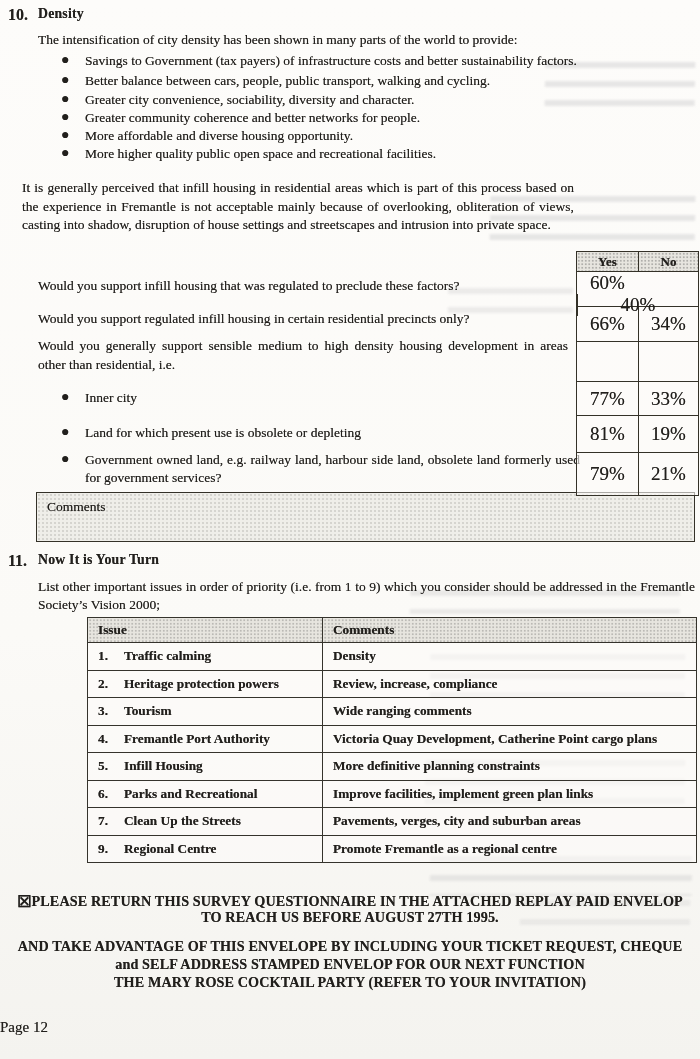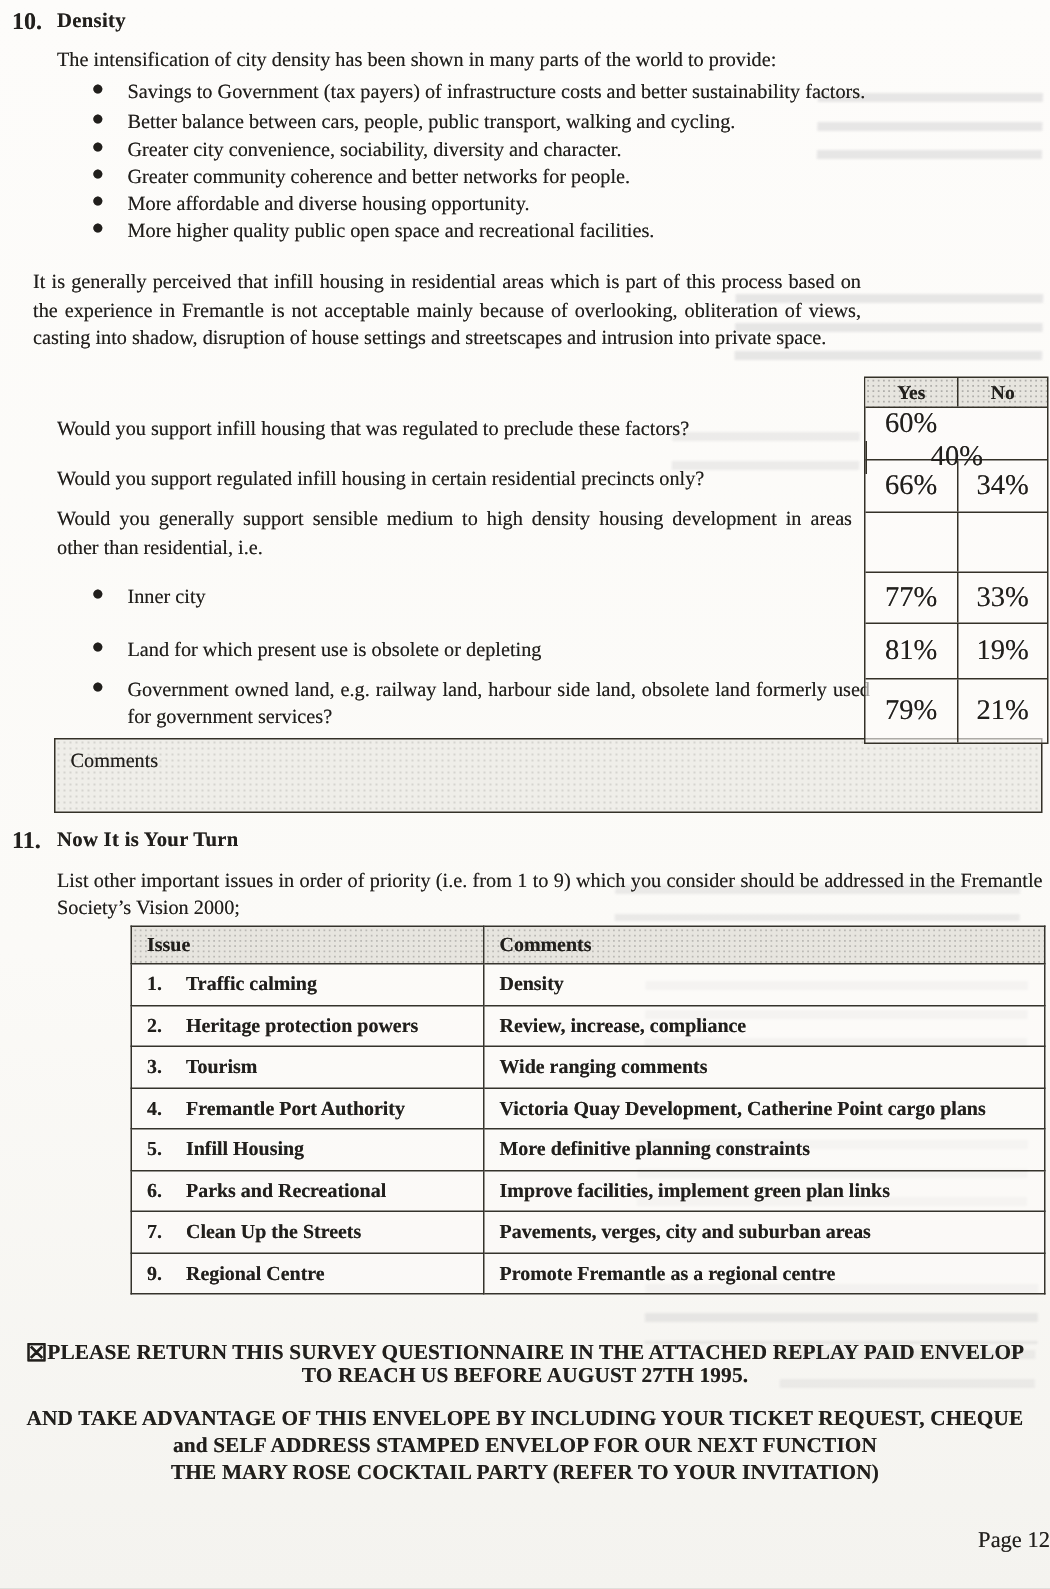--- a/index.html
+++ b/index.html
@@ -43,21 +43,21 @@
   
   .issues-table { position:absolute; left:87px; top:617px; width:610px; border-collapse:collapse; table-layout:fixed; z-index:2; font-size:13.3px; }
   .issues-table td, .issues-table th { border:1.5px solid #35332c; padding:0 0 0 10px; text-align:left; font-weight:bold; overflow:hidden; white-space:nowrap; }
   .issues-table th { height:24px; background-color:#e7e5df; background-image:radial-gradient(rgba(85,85,85,.3) .8px, transparent .9px); background-size:3.5px 3.5px; }
   .issues-table td { height:26.5px; background:rgba(253,252,250,.55); }
   .issue-num { display:inline-block; width:26px; }
   .col-issue { width:235px; }
   
   .foot-line { position:absolute; left:0; width:700px; text-align:center; font-weight:bold; font-size:14.2px; letter-spacing:.1px; z-index:1; }
   .env { font-size:16px; position:relative; top:1px; letter-spacing:0; }
-  .page-label { position:absolute; left:0; width:700px; text-align:right; font-size:15px; z-index:1; }
+  .page-label { position:absolute; left:0; width:700px; text-align:left; font-size:15px; z-index:1; }
 </style>
 </head>
 <body>
 
 <div class="page">
 
   <div class="ghost" style="left:545px;top:58px;width:150px;height:48px;"></div>
   <div class="ghost" style="left:490px;top:192px;width:205px;height:60px;"></div>
   <div class="ghost" style="left:448px;top:284px;width:125px;height:38px;opacity:.75;"></div>
   <div class="ghost" style="left:410px;top:586px;width:270px;height:28px;opacity:.8;"></div>

